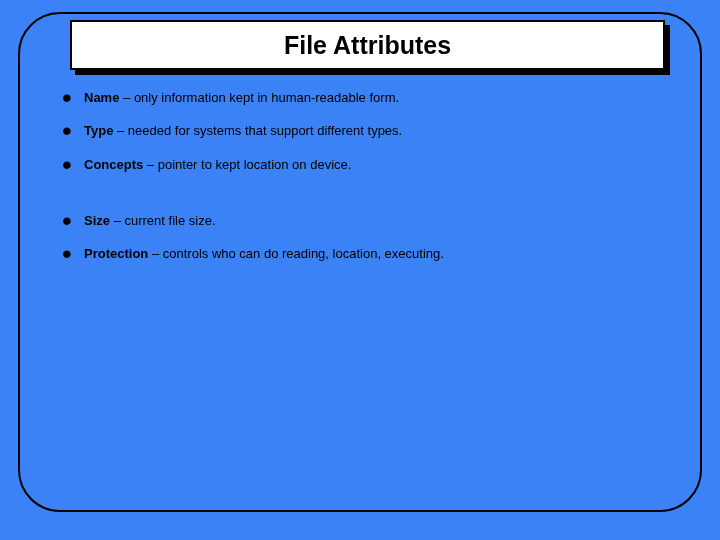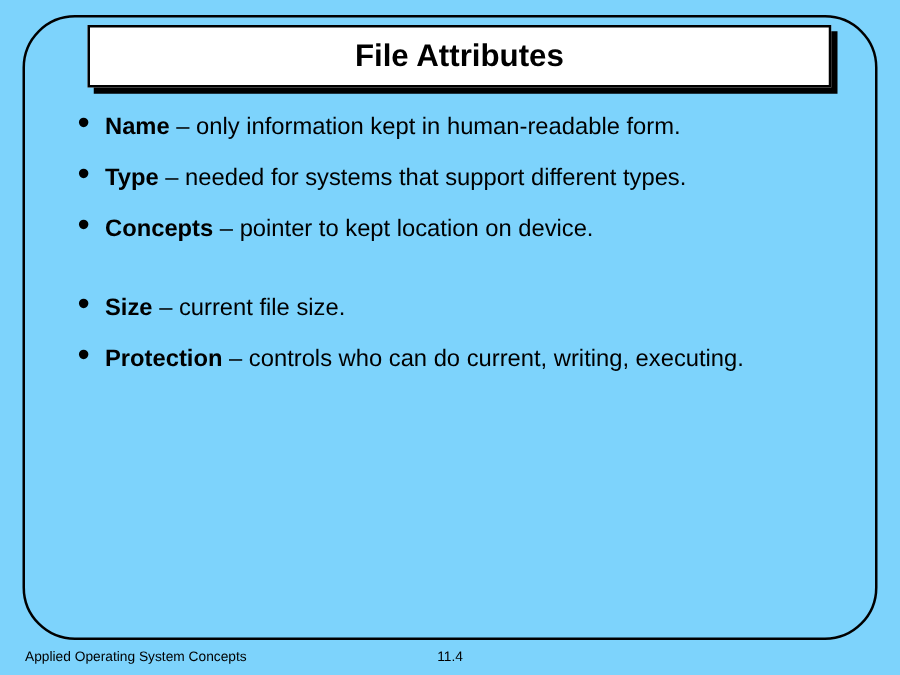--- a/index.html
+++ b/index.html
@@ -1,21 +1,21 @@
 <!DOCTYPE html>
 <html><head>
 <meta charset="utf-8">
 <style>
   * { box-sizing: border-box; margin: 0; padding: 0; }
   html, body { width: 720px; height: 540px; font-family: Arial, Helvetica, sans-serif; background: #fff; }
   .slide {
     width: 720px;
     height: 540px;
     position: relative;
-    background: #7dd3fc;
+    background: #3b82f6;
   }
   .frame {
     position: absolute;
     left: 18px;
     right: 18px;
     top: 12px;
     bottom: 28px;
     border: 2.5px solid #000;
     border-radius: 42px;
   }
@@ -46,21 +46,21 @@
   .title-text { font-weight: bold; font-size: 25px; }
   .content {
     position: absolute;
     top: 90px;
     left: 62px;
     right: 48px;
     bottom: 40px;
   }
   ul.bullets { list-style: none; }
   ul.bullets li {
-    font-size: 19px;
+    font-size: 13px;
     line-height: 1.25;
     margin-bottom: 17px;
     position: relative;
     padding-left: 22px;
     color: #000;
   }
   ul.bullets li:nth-child(4) { margin-bottom: 17px; margin-top: 40px; }
   ul.bullets li::before {
     content: "•";
     position: absolute;
@@ -95,21 +95,17 @@
       <span class="title-text">File Attributes</span>
     </div>
   </div>
 
   <div class="content">
     <ul class="bullets">
       <li><span class="bold">Name</span><span> – only information kept in human-readable form.</span></li>
       <li><span class="bold">Type</span><span> – needed for systems that support different types.</span></li>
       <li><span class="bold">Concepts</span><span> – pointer to kept location on device.</span></li>
       <li><span class="bold">Size</span><span> – current file size.</span></li>
-      <li><span class="bold">Protection</span><span> – controls who can do current, writing, executing.</span></li>
+      <li><span class="bold">Protection</span><span> – controls who can do reading, location, executing.</span></li>
     </ul>
   </div>
 
-  <div class="footer">
-    <span class="footer-left">Applied Operating System Concepts</span>
-    <span class="footer-center">11.4</span>
-  </div>
 </div>
 
 </body></html>

